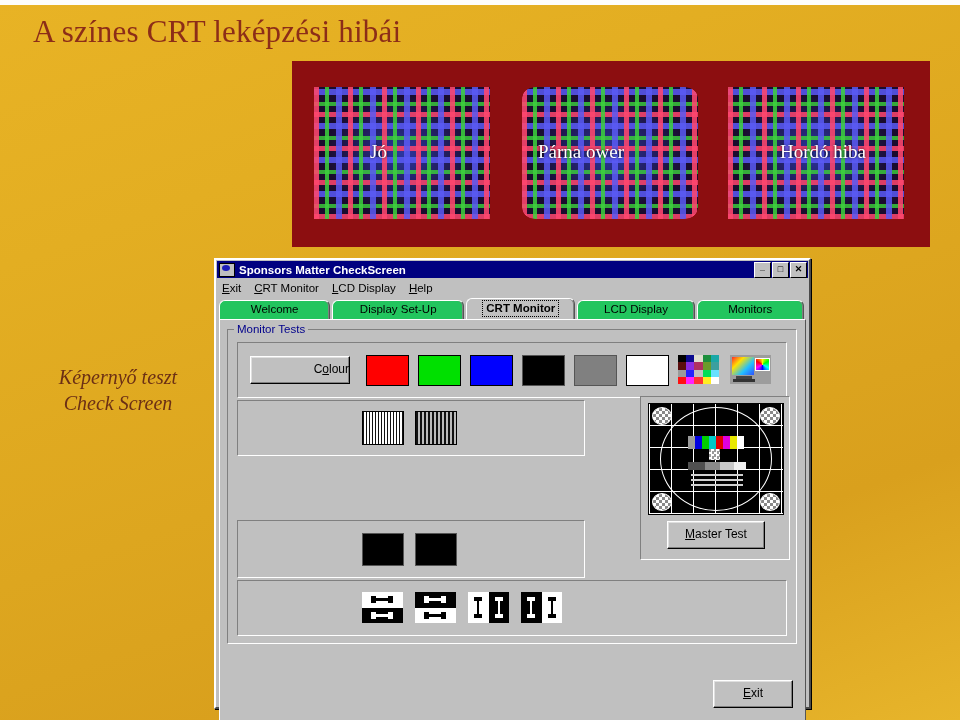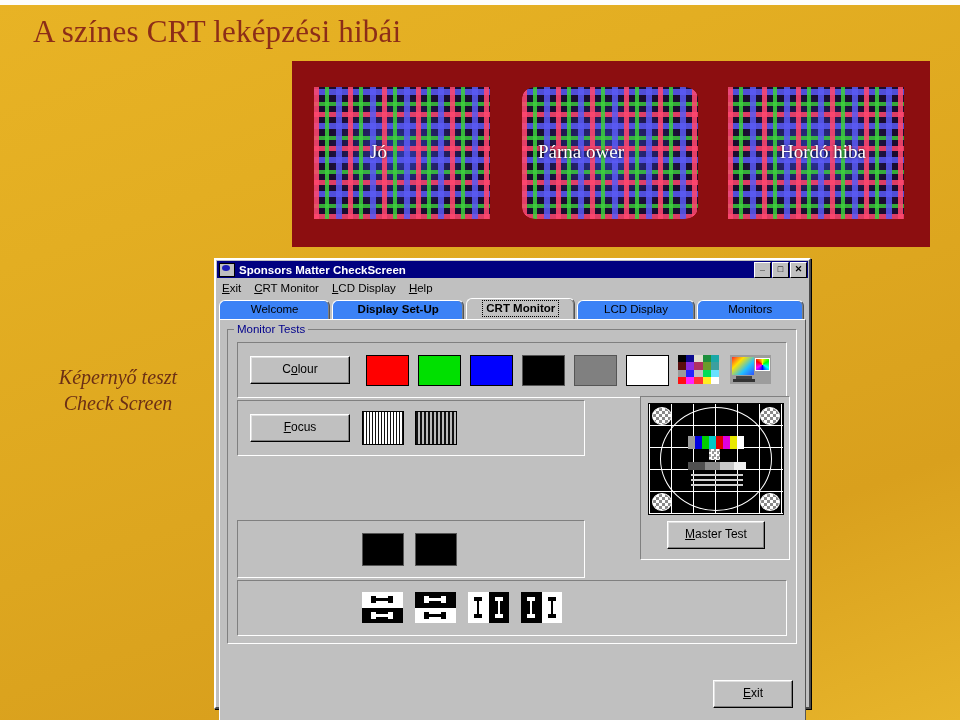--- a/index.html
+++ b/index.html
@@ -91,50 +91,50 @@
   .wbtn{width:15px;height:14px;background:#c0c0c0;margin-left:1px;
         border:1px solid #fff;border-right-color:#000;border-bottom-color:#000;
         font-size:9px;line-height:12px;text-align:center;color:#000;font-weight:bold;
         font-family:"Liberation Sans",sans-serif;}
   #menubar{display:flex;gap:13px;padding:3px 6px 4px 6px;font-size:11.5px;}
   #menubar span{white-space:nowrap;}
   .u{text-decoration:underline;}
   
   #tabs{display:flex;padding:0 3px;margin-top:1px;align-items:flex-end;height:20px;}
   .tab{
-    height:18px;line-height:17px;text-align:center;background:#3b82f6;
+    height:18px;line-height:17px;text-align:center;background:#22c55e;
     border:1px solid #fff;border-bottom:none;border-right-color:#555;
     border-radius:6px 6px 0 0;font-size:11.5px;margin-right:2px;
     box-shadow:inset -1px 0 0 #808080;
   }
   .tab.active{background:#c0c0c0;height:20px;line-height:19px;font-weight:bold;
               border:1px solid #fff;border-bottom:none;border-right-color:#555;position:relative;z-index:3;}
   .tab.active .inner{border:1px dotted #000;display:inline-block;padding:0 3px;line-height:15px;}
-  #tab0{width:112px;}#tab1{width:133px;font-weight:bold;}#tab2{width:110px;}#tab3{width:118px;}#tab4{width:108px;}
+  #tab0{width:112px;}#tab1{width:133px;}#tab2{width:110px;}#tab3{width:118px;}#tab4{width:108px;}
   #client{
     margin:0 3px 3px 3px;height:404px;background:#c0c0c0;
     border:1px solid #fff;border-right-color:#555;border-bottom-color:#555;
     position:relative;
   }
   
   #group{
     position:absolute;left:7px;top:9px;right:8px;height:313px;
     border:1px solid #808080;border-right-color:#fff;border-bottom-color:#fff;
   }
   #grouplabel{position:absolute;left:6px;top:-7px;background:#c0c0c0;padding:0 3px;
               color:#00008b;font-size:11.5px;}
   .panel{
     position:absolute;background:#c0c0c0;
     border:1px solid #808080;border-right-color:#fff;border-bottom-color:#fff;
   }
   .rowbtn{
     position:absolute;left:12px;width:98px;height:26px;background:#c0c0c0;
     border:1px solid #fff;border-right-color:#000;border-bottom-color:#000;
     box-shadow:inset -1px -1px 0 #808080, inset 1px 1px 0 #dfdfdf;
-    font-size:12px;line-height:25px;text-align:center;color:#000;
+    font-size:12px;line-height:25px;text-align:right;color:#000;
   }
   .thumb{position:absolute;border:1px solid #000;}
   
   #mastpanel{position:absolute;right:6px;top:66px;width:148px;height:162px;
     background:#c0c0c0;border:1px solid #808080;border-right-color:#fff;border-bottom-color:#fff;}
   #mastimg{position:absolute;left:7px;top:6px;width:134px;height:110px;background:#000;
            border:1px solid #000;overflow:hidden;}
   #mastbtn{position:absolute;left:26px;top:124px;width:96px;height:26px;background:#c0c0c0;
     border:1px solid #fff;border-right-color:#000;border-bottom-color:#000;
     box-shadow:inset -1px -1px 0 #808080, inset 1px 1px 0 #dfdfdf;
@@ -255,21 +255,20 @@
           </div>
           <div class="thumb" style="left:492px;top:12px;width:41px;height:29px;border:none;background:#9d9d9d;overflow:hidden;">
             <div style="position:absolute;left:2px;top:2px;width:22px;height:18px;background:linear-gradient(135deg,#ff2a2a,#ffe000 30%,#22c0ff 65%,#3050ff);"></div>
             <div style="position:absolute;left:25px;top:3px;width:13px;height:11px;background:conic-gradient(#ff0,#0f0,#0ff,#00f,#f0f,#f00,#ff0);border:1px solid #fff;"></div>
             <div style="position:absolute;left:6px;top:21px;width:16px;height:3px;background:#444;"></div>
             <div style="position:absolute;left:3px;top:24px;width:22px;height:3px;background:#333;"></div>
           </div>
         </div>
 
         <div class="panel" style="left:9px;top:70px;width:346px;height:54px;">
-          <div class="rowbtn" style="top:13px"><span class="u">F</span>ocus</div>
           <div class="thumb gridthumb gridfine" style="left:124px;top:10px;width:40px;height:32px;"></div>
           <div class="thumb gridthumb gridcoarse" style="left:177px;top:10px;width:40px;height:32px;"></div>
         </div>
 
 
         <div class="panel" style="left:9px;top:190px;width:346px;height:56px;">
           <div class="thumb blk" style="left:124px;top:12px;width:40px;height:31px;border-color:#555;"></div>
           <div class="thumb blk" style="left:177px;top:12px;width:40px;height:31px;border-color:#555;"></div>
         </div>
 

